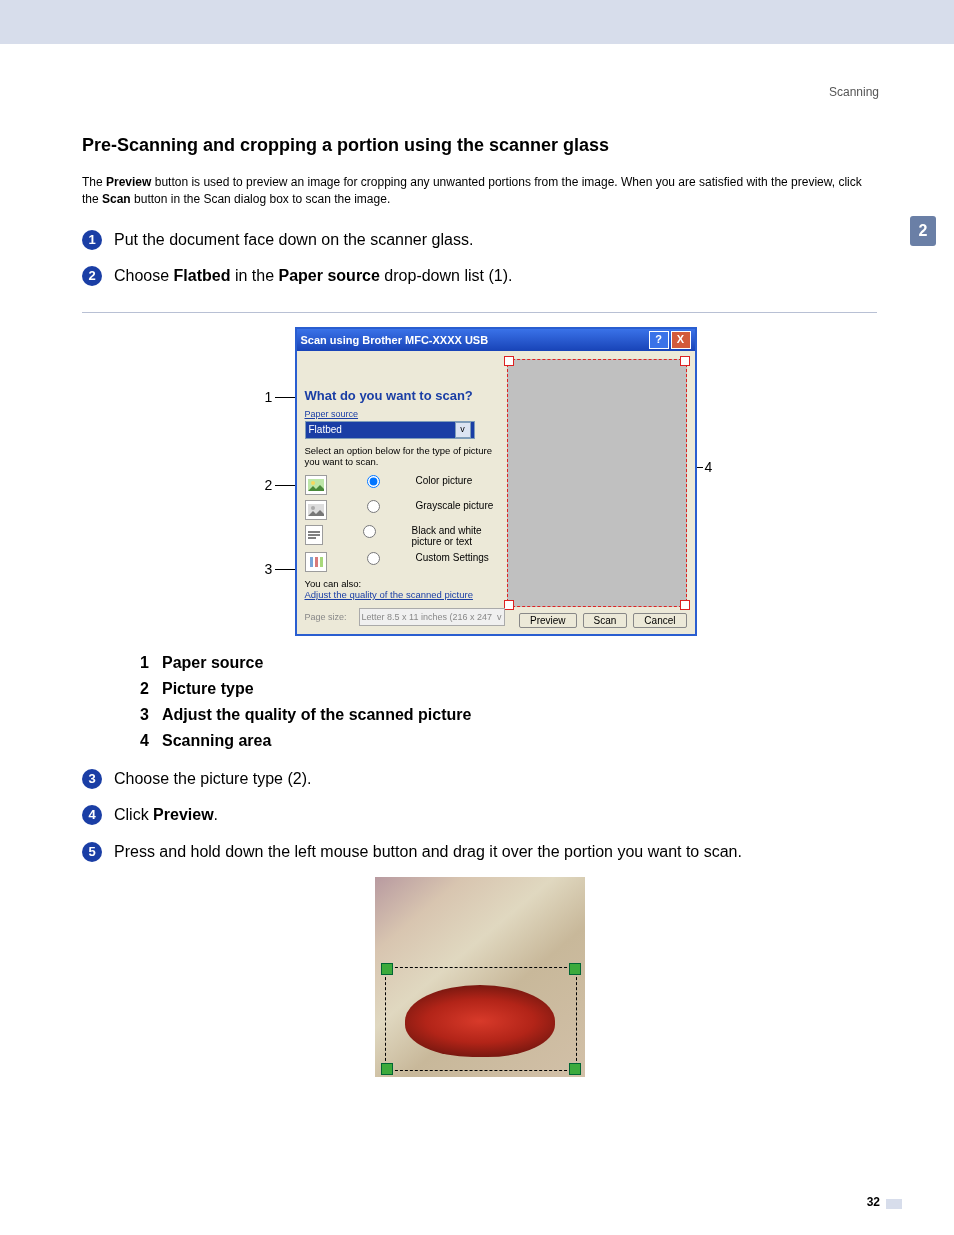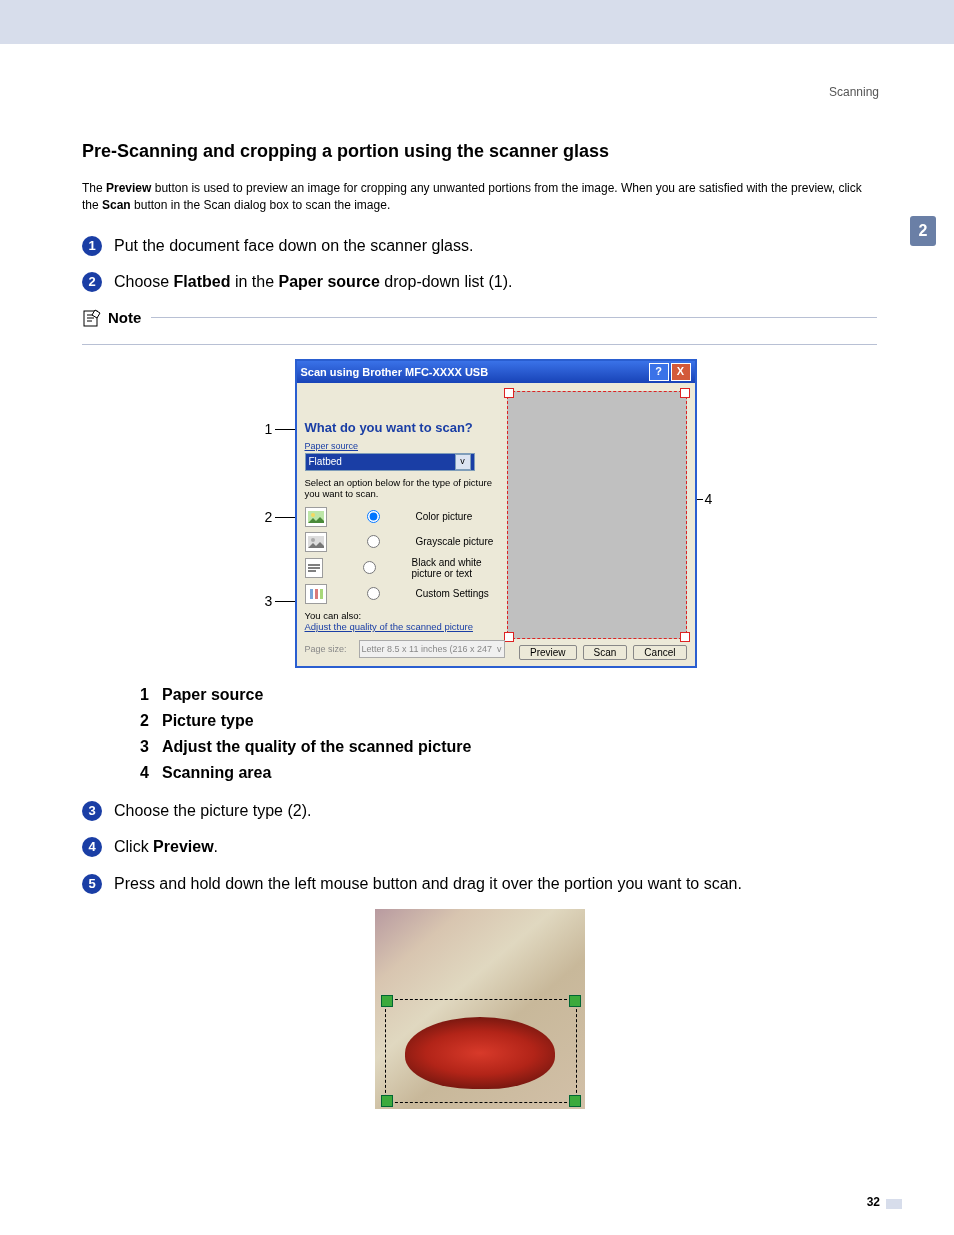--- a/index.html
+++ b/index.html
@@ -37,21 +37,21 @@
   }
   .header-right {
     position: absolute;
     top: 85px;
     right: 75px;
     font-size: 12px;
     color: #555;
   }
   .content {
     position: absolute;
-    top: 141px;
+    top: 135px;
     left: 82px;
     width: 795px;
   }
   h1.section {
     font-size: 18px;
     margin: 0 0 18px 0;
   }
   p.intro {
     font-size: 12px;
     line-height: 1.38;
@@ -180,21 +180,21 @@
     display:flex;align-items:center;justify-content:space-between;
     margin:2px 0 6px 0;
     border:1px solid #7f9db9;
   }
   .combo .chev {
     width:14px;height:14px;background:#dce4f2;color:#000;
     text-align:center;line-height:13px;font-size:9px;
     border:1px solid #7f9db9;
   }
   .sub { font-size: 9.5px; margin-bottom:8px; }
-  .opt-row { display:flex; align-items:center; margin: 5px 0; font-size:10px;gap:32px; }
+  .opt-row { display:flex; align-items:flex-start; margin: 5px 0; font-size:10px;gap:32px; }
   .opt-row .oicon {
     width:20px;height:18px;border:1px solid #9c9c9c;background:#fff;
     margin-right:8px;display:flex;align-items:center;justify-content:center;
   }
   .opt-row input { margin:0 4px 0 0; }
   .youcan { font-size:9.5px; margin-top:6px; }
   .adjlink { font-size:9.5px; color:#1a3ea5; text-decoration: underline; }
 
   .preview-area {
     flex:1 1 auto;
@@ -286,31 +286,20 @@
     </div>
 
     <div class="step">
       <div class="bullet">2</div>
       <div class="txt">
         <span>Choose </span><b>Flatbed</b><span> in the </span><b>Paper source</b><span> drop-down list (1).</span>
       </div>
     </div>
 
     <div class="note-block">
-      <div class="note-head">
-        <span class="nicon">
-          <svg width="20" height="20" viewBox="0 0 20 20">
-              <rect x="2" y="3" width="13" height="15" fill="none" stroke="#000" stroke-width="1"></rect>
-              <path d="M5 7h7M5 10h7M5 13h5" stroke="#000" stroke-width="1"></path>
-              <path d="M13 2l5 3-3 5-5-3z" fill="#fff" stroke="#000" stroke-width="1"></path>
-            </svg>
-        </span>
-        <span>Note</span>
-        <hr>
-      </div>
     </div>
 
     <div class="figure-wrap">
 
       <div class="callout" style="left:0;top:62px;">1</div>
       <div class="co-line-h" style="left:10px;top:70px;width:20px;"></div>
 
       <div class="callout" style="left:0;top:150px;">2</div>
       <div class="co-line-h" style="left:10px;top:158px;width:20px;"></div>
 

